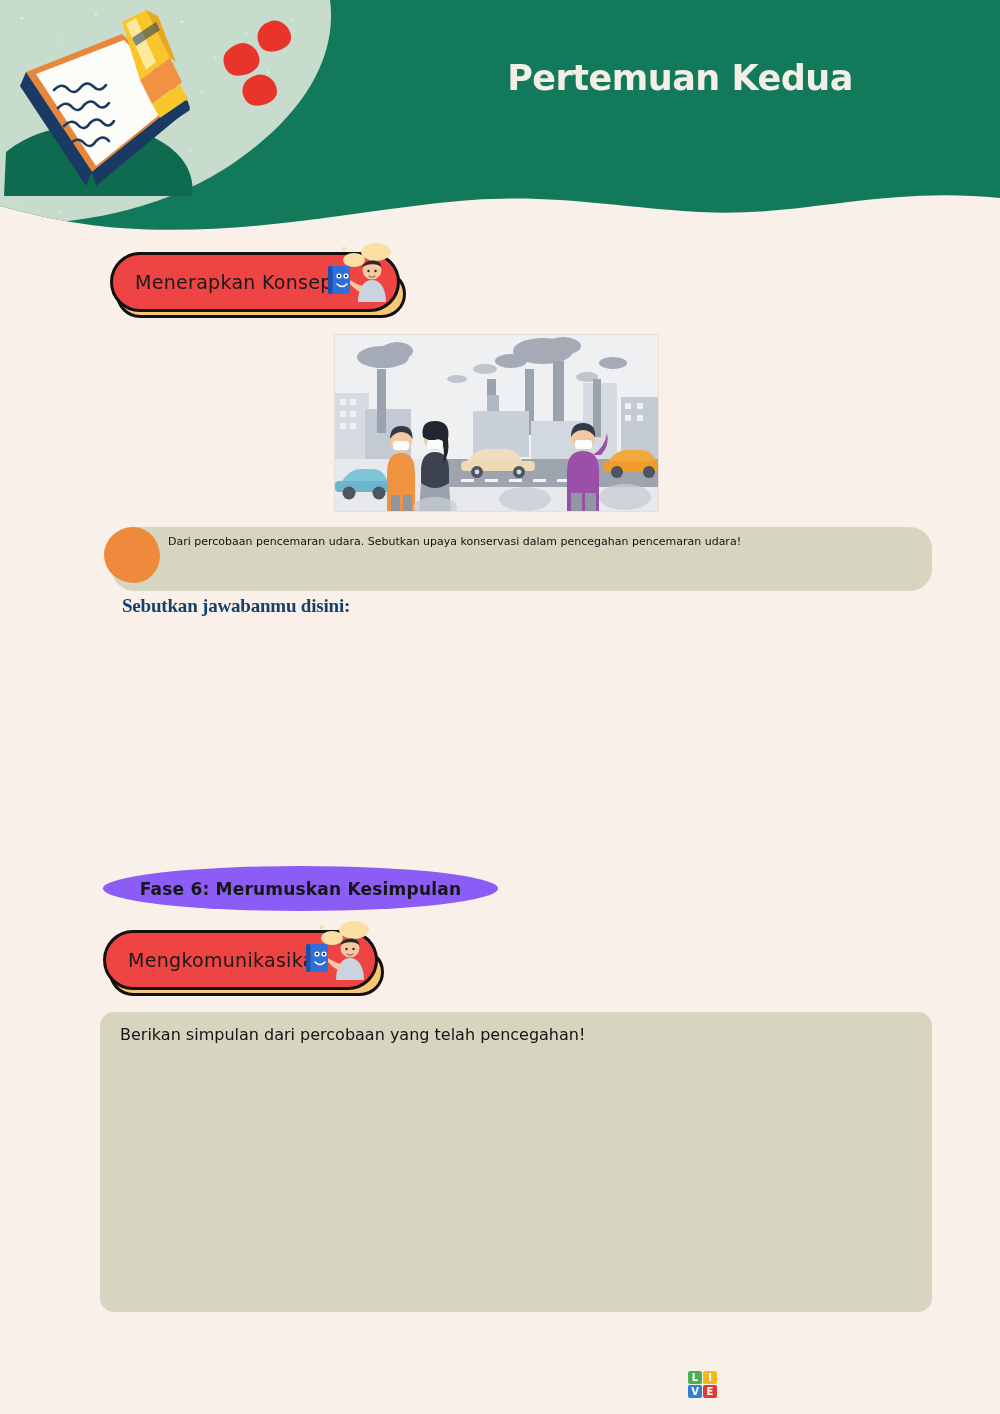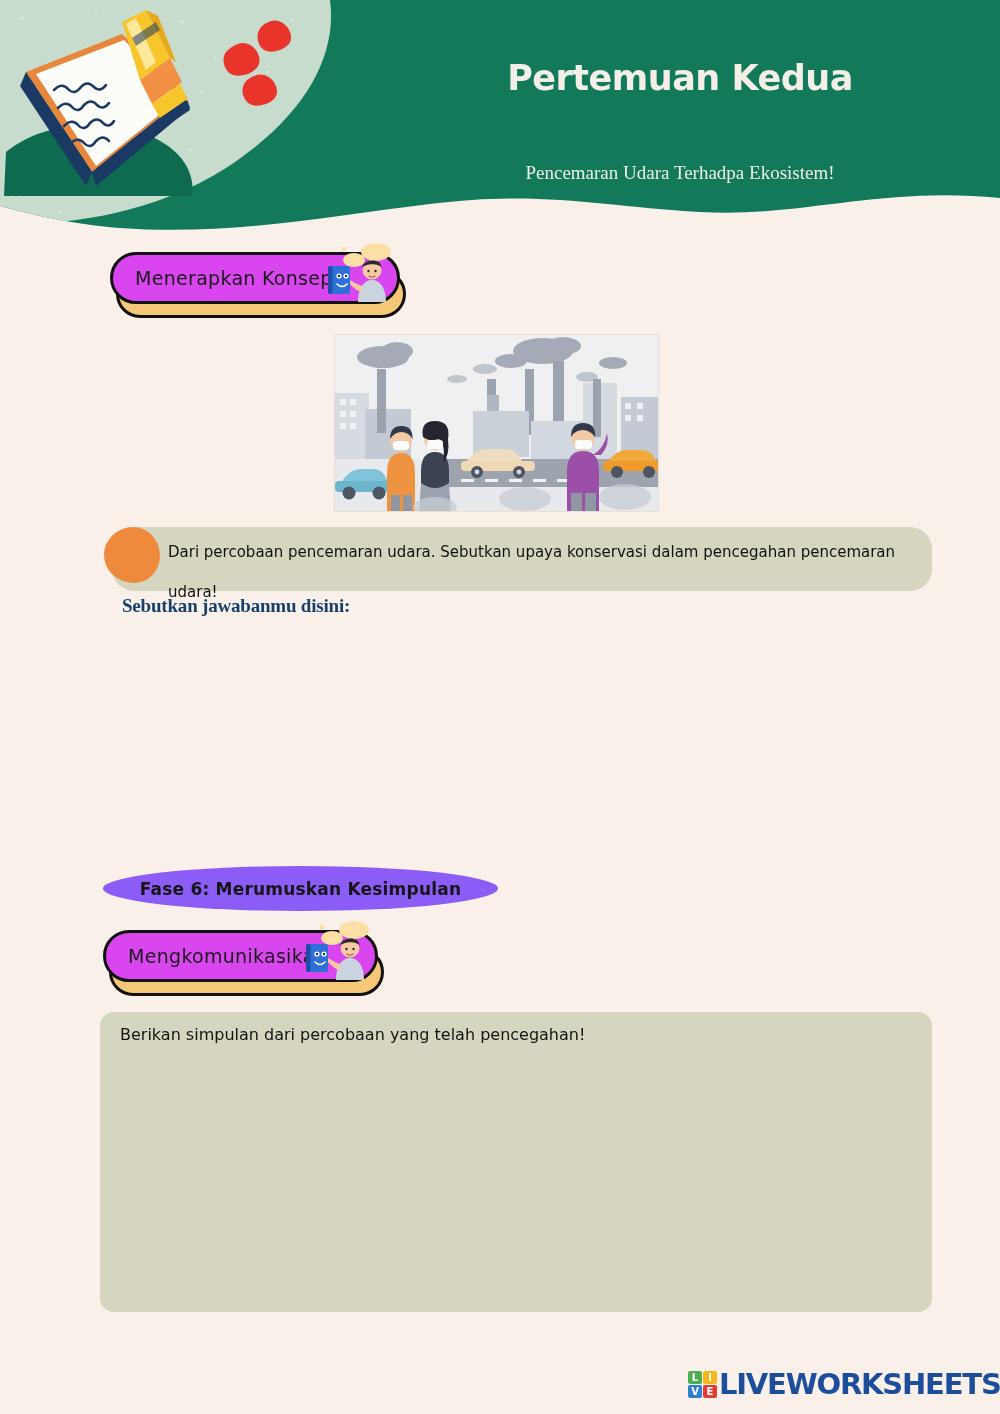--- a/index.html
+++ b/index.html
@@ -84,22 +84,22 @@
     width: 100%;
     height: 48px;
     background: #F7C778;
     border: 3px solid #111;
     border-radius: 40px;
   }
   .badge-face {
     position: absolute;
     left: 0; top: 0;
     width: 100%;
-    height: 52px;
-    background: #d946ef;
+    height: 60px;
+    background: #ef4444;
     border: 3px solid #111;
     border-radius: 40px;
     display: flex;
     align-items: center;
   }
   .badge-label {
     font-family: "DejaVu Sans", sans-serif;
     font-size: 19px;
     color: #1a1a1a;
     padding-left: 22px;
@@ -137,22 +137,22 @@
     width: 56px; height: 56px;
     background: #EF8A3C;
     border-radius: 52% 48% 47% 53% / 50% 52% 48% 50%;
     z-index: 3;
   }
   .question-text {
     position: absolute;
     left: 168px; top: 532px;
     width: 752px;
     font-family: "DejaVu Sans", sans-serif;
-    font-size: 15px;
-    line-height: 40px;
+    font-size: 11px;
+    line-height: 20px;
     color: #111;
     z-index: 4;
   }
 
   .write-here {
     position: absolute;
     left: 122px; top: 595px;
     font-family: "Liberation Serif", serif;
     font-weight: bold;
     font-size: 19px;
@@ -303,21 +303,20 @@
         <path d="M126,24 L136,18 L156,62 L146,70 Z" fill="#FFF0B8" opacity="0.8"></path>
         <path d="M140,80 L170,58 L182,82 L152,104 Z" fill="#F29144"></path>
         <path d="M152,104 L180,84 L188,100 L160,118 Z" fill="#F8C52A"></path>
         <path d="M160,118 L186,100 L190,110 L166,126 Z" fill="#1B3A63"></path>
         <path d="M132,38 L156,22 L160,30 L136,46 Z" fill="#1B3A63" opacity="0.55"></path>
       </g>
     </svg>
 
     <div class="header-text">
       <div class="title-1">Pertemuan Kedua</div>
-      <div class="subtitle">Pencemaran Udara Terhadpa Ekosistem!</div>
     </div>
   </div>
 
   <div class="badge" style="left:110px; top:252px; width:290px; height:72px;">
     <div class="badge-shadow"></div>
     <div class="badge-face">
       <span class="badge-label">Menerapkan Konsep</span>
     </div>
     <svg class="badge-avatar" viewBox="0 0 74 64">
       <ellipse cx="56" cy="12" rx="15" ry="9" fill="#FBDFA4"></ellipse>
@@ -497,16 +496,15 @@
   <div class="answer-box"></div>
   <div class="answer-prompt">Berikan simpulan dari percobaan yang telah pencegahan!</div>
 
   <div class="footer-logo">
     <div class="logo-grid">
       <span class="logo-cell" style="background: rgb(76, 175, 80);">L</span>
       <span class="logo-cell" style="background: rgb(245, 184, 28);">I</span>
       <span class="logo-cell" style="background: rgb(47, 127, 209);">V</span>
       <span class="logo-cell" style="background: rgb(226, 59, 51);">E</span>
     </div>
-    <span class="logo-word">LIVEWORKSHEETS</span>
   </div>
 
 </div>
 
 </body></html>

